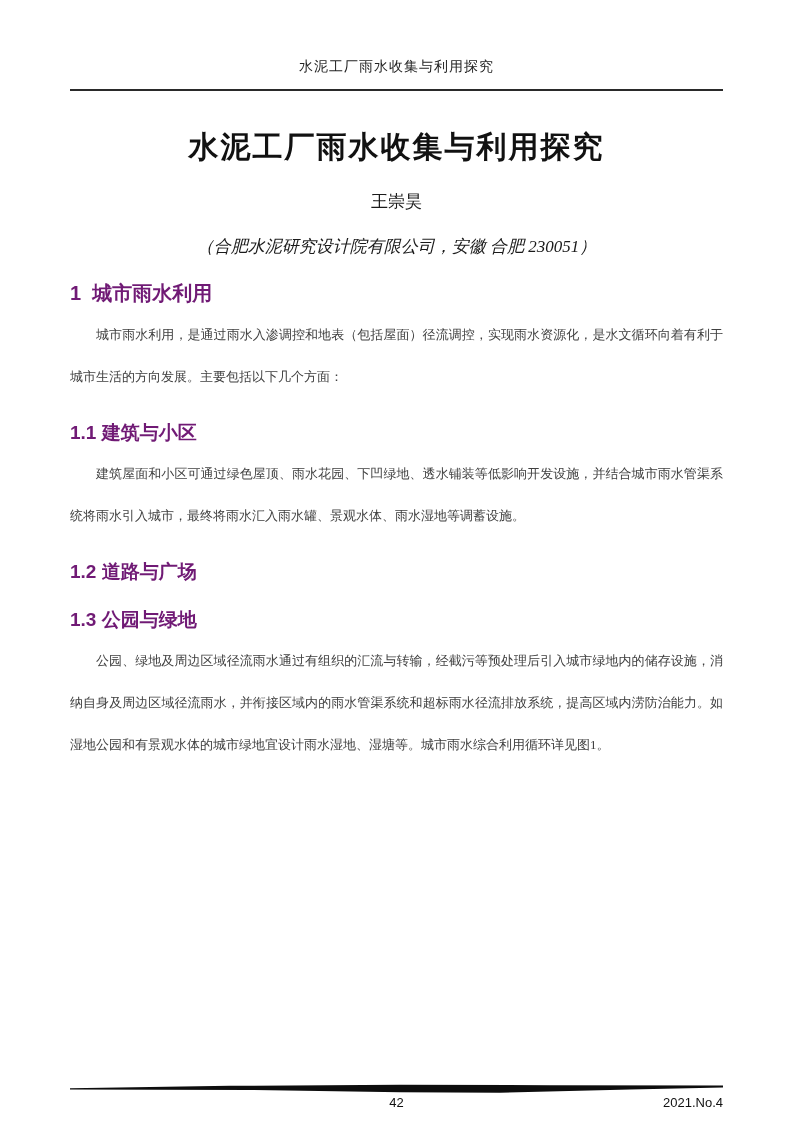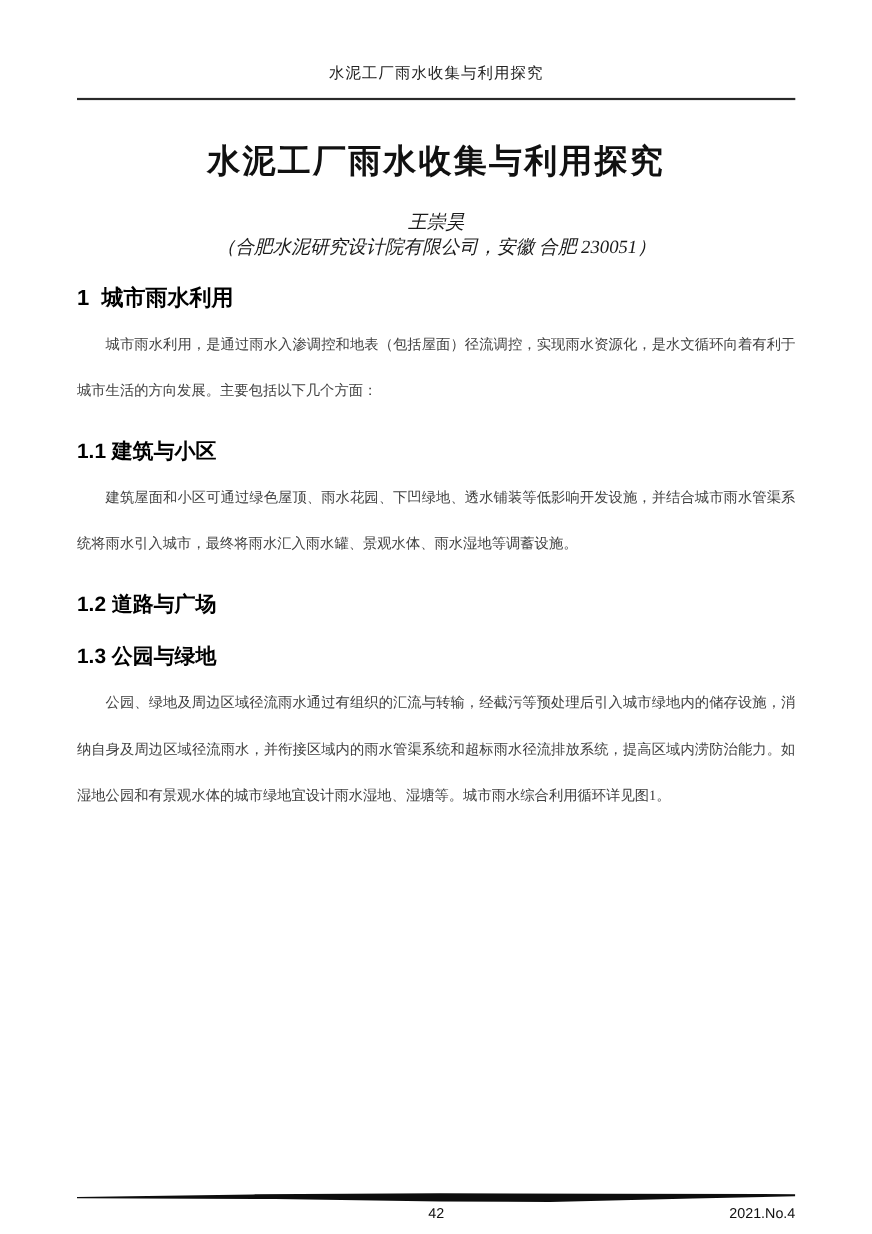--- a/index.html
+++ b/index.html
@@ -39,37 +39,36 @@
     font-size: 30px;
     line-height: 44px;
     letter-spacing: 2px;
     color: #111;
   }
   .author {
     margin-top: 22px;
     text-align: center;
     font-size: 17px;
     line-height: 22px;
-    font-style: italic;
   }
   .affiliation {
-    margin-top: 0;
+    margin-top: 22px;
     text-align: center;
     font-size: 17px;
     line-height: 24px;
     font-style: italic;
   }
   
   .sec-heading {
     margin-top: 21px;
     font-family: "Liberation Sans", "DejaVu Sans", sans-serif;
     font-weight: 700;
     font-size: 19px;
     line-height: 27px;
-    color: #000000;
+    color: #701a75;
     white-space: pre-wrap;
   }
   .sec-heading.level-1 { font-size: 20px; }
   .body-par {
     margin-top: 7px;
     font-size: 13px;
     line-height: 42px;
     text-align: justify;
     text-indent: 2em;
     color: #404040;

